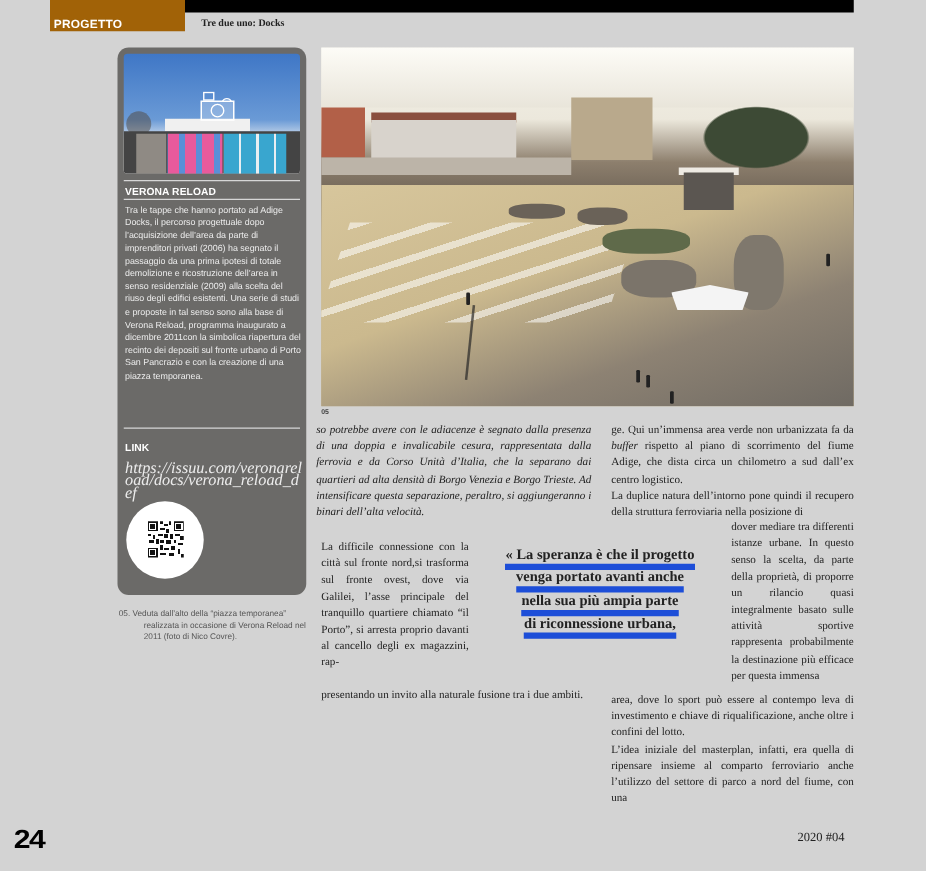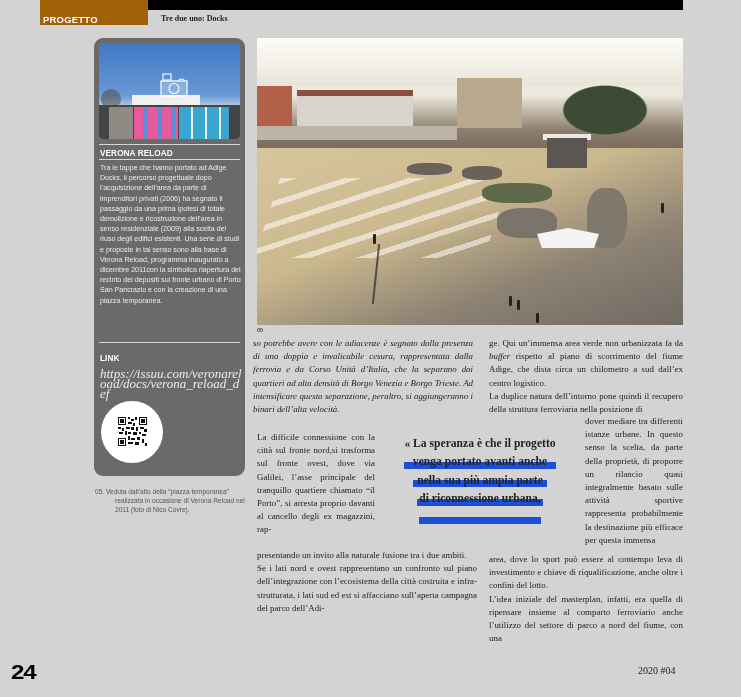--- a/index.html
+++ b/index.html
@@ -59,21 +59,21 @@
     .col p { margin: 0; }
     .col-a { left: 253px; top: 337px; width: 220px; font-style: italic; }
     .col-a-narrow { left: 257px; top: 418px; width: 118px; margin-top: 13px; }
     .col-a-full { left: 257px; top: 549px; width: 220px; }
     .col-b { left: 489px; top: 337px; width: 194px; }
     .col-b-narrow { left: 585px; top: 415px; width: 98px; }
     .col-b-full { left: 489px; top: 553px; width: 194px; }
 
     .pullquote { position: absolute; left: 381px; top: 435px; width: 198px; text-align: center; font-family: "Liberation Serif", serif;
       font-weight: bold; font-size: 11.6px; line-height: 18.3px; color: #222; }
-    .pullquote span { border-bottom: 7px solid #1d4ed8; padding-bottom: 12px; }
+    .pullquote span { border-bottom: 5px solid #1d4ed8; padding-bottom: 1px; }
 
     .page-number { position: absolute; left: 11px; top: 660px; font-family: "Liberation Sans", sans-serif; font-weight: 900; font-size: 21px; color: #000; letter-spacing: -1px; transform: scaleX(1.15); transform-origin: left; }
     .issue { position: absolute; left: 638px; top: 665px; font-family: "Liberation Serif", serif; font-size: 10px; color: #222; }
   </style>
 </head>
 <body>
 
 <div class="topbar"></div>
 <div class="section-tag">PROGETTO</div>
 <div class="running-title">Tre due uno: Docks</div>
@@ -170,21 +170,20 @@
 <div class="photo-num">05</div>
 
 <div class="col col-a">
   <p>so potrebbe avere con le adiacenze è segnato dalla presenza di una doppia e invalicabile cesura, rappresentata dalla ferrovia e da Corso Unità d’Italia, che la separano dai quartieri ad alta densità di Borgo Venezia e Borgo Trieste. Ad intensificare questa separazione, peraltro, si aggiungeranno i binari dell’alta velocità.</p>
 </div>
 <div class="col col-a-narrow">
   <p>La difficile connessione con la città sul fronte nord,si trasforma sul fronte ovest, dove via Galilei, l’asse principale del tranquillo quartiere chiamato “il Porto”, si arresta proprio davanti al cancello degli ex magazzini, rap-</p>
 </div>
 <div class="col col-a-full">
   <p>presentando un invito alla naturale fusione tra i due ambiti.</p>
-  <p>Se i lati nord e ovest rappresentano un confronto sul piano dell’integrazione con l’ecosistema della città costruita e infra-strutturata, i lati sud ed est si affacciano sull’aperta campagna del parco dell’Adi-</p>
 </div>
 
 <div class="col col-b">
   <p><span>ge. Qui un’immensa area verde non urbanizzata fa da </span><em>buffer</em><span> rispetto al piano di scorrimento del fiume Adige, che dista circa un chilometro a sud dall’ex centro logistico.</span></p>
   <p>La duplice natura dell’intorno pone quindi il recupero della struttura ferroviaria nella posizione di</p>
 </div>
 <div class="col col-b-narrow">
   <p>dover mediare tra differenti istanze urbane. In questo senso la scelta, da parte della proprietà, di proporre un rilancio quasi integralmente basato sulle attività sportive rappresenta probabilmente la destinazione più efficace per questa immensa</p>
 </div>
 <div class="col col-b-full">

